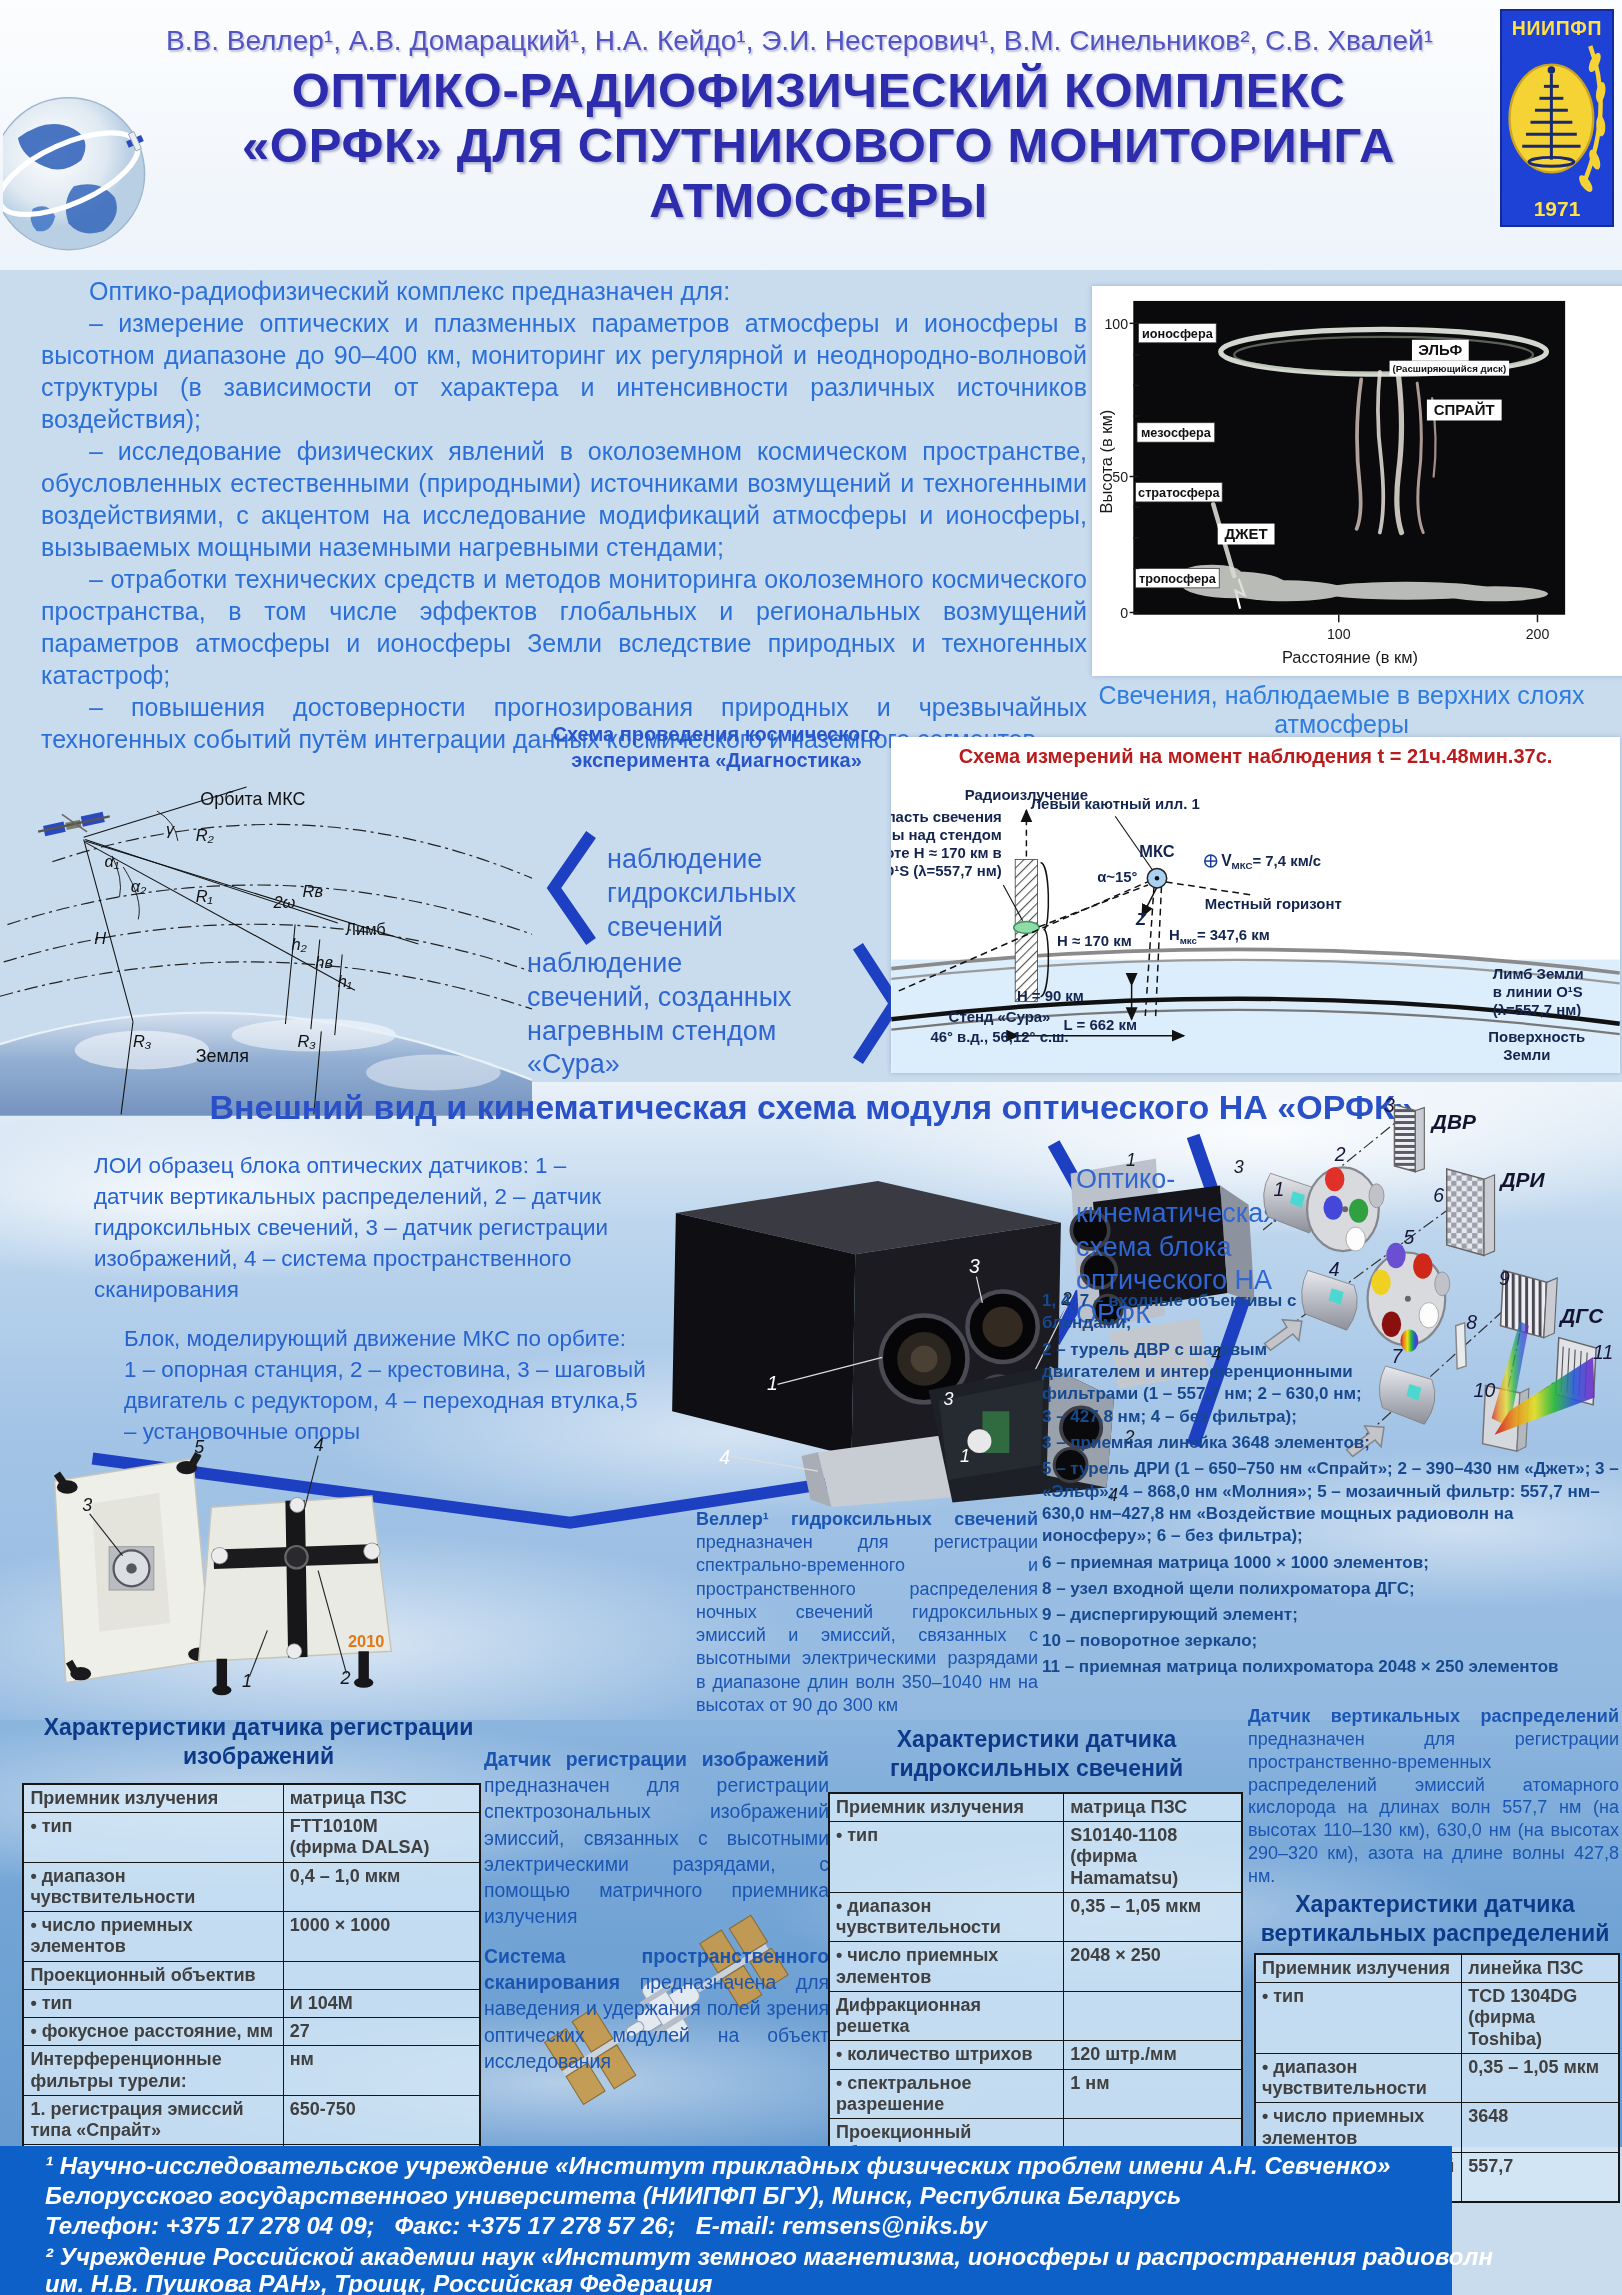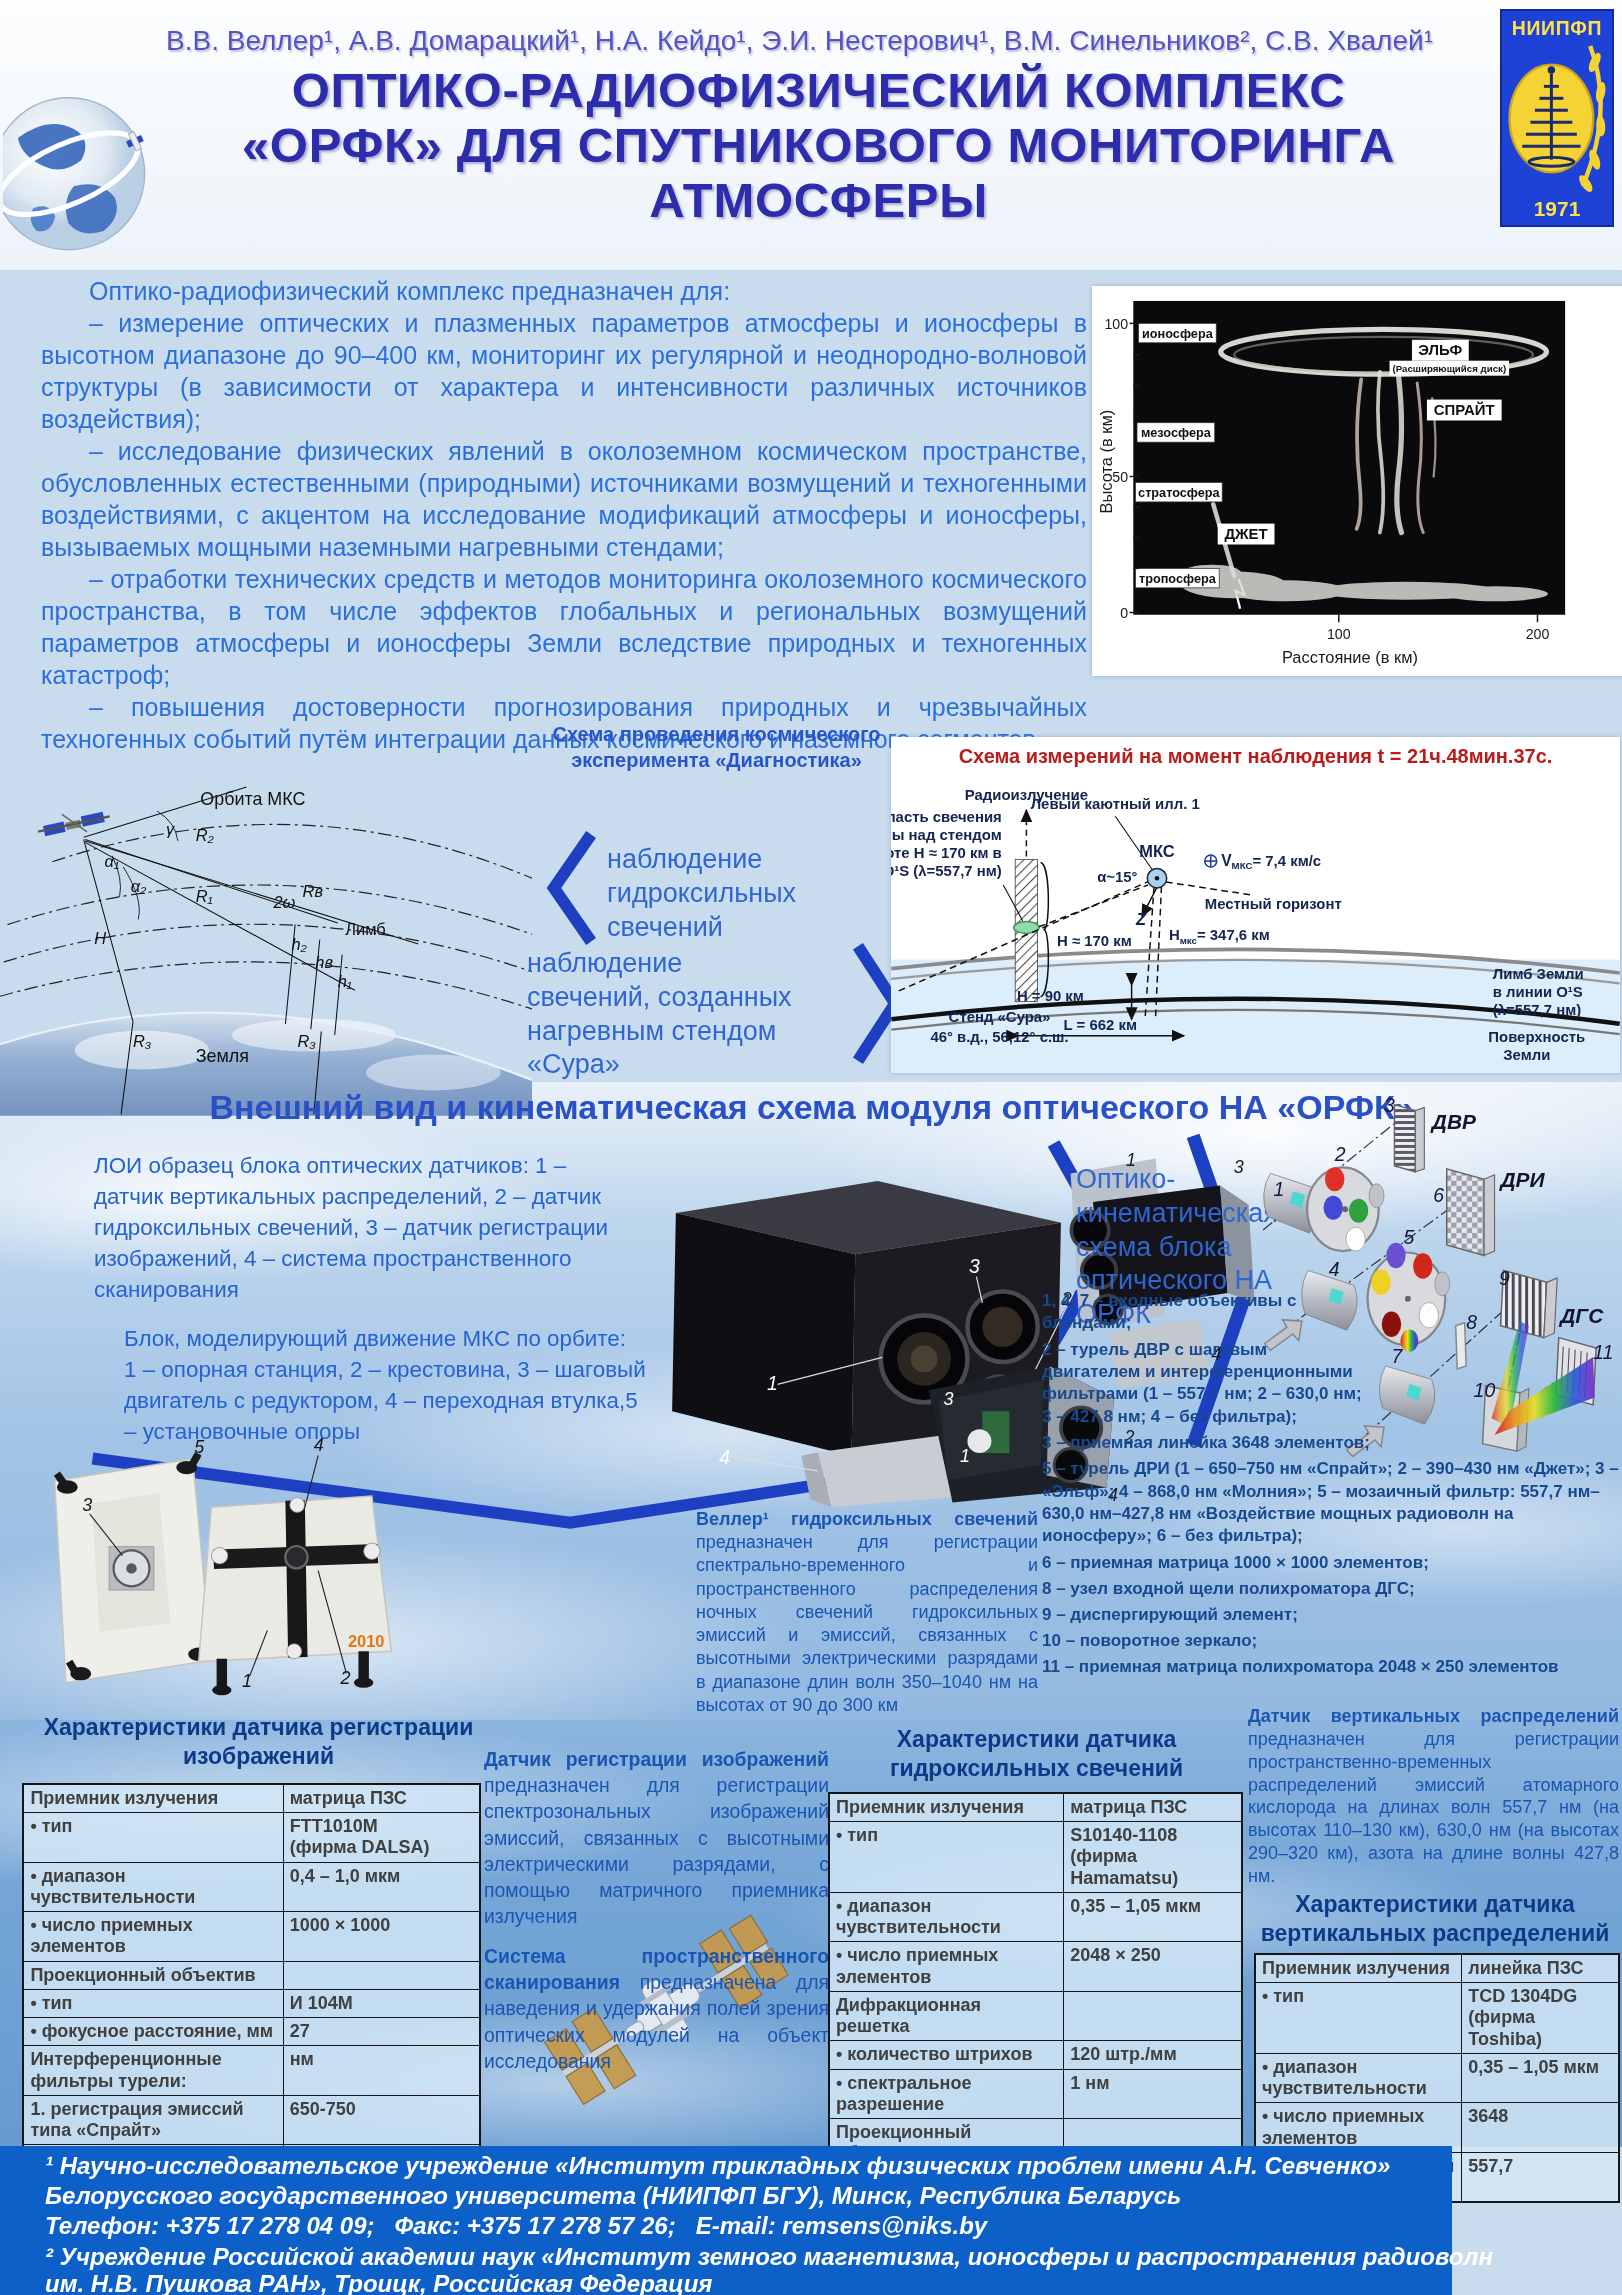--- a/index.html
+++ b/index.html
@@ -217,20 +217,21 @@
             <line x1="596" y1="440" x2="596" y2="450"></line>
         </g>
         <g font-size="19" text-anchor="middle">
           <text x="330" y="472">100</text>
           <text x="596" y="472">200</text>
         </g>
         <text x="345" y="505" font-size="22" text-anchor="middle">Расстояние (в км)</text>
       </g>
     </svg>
   </div>
+  <div class="abs atm-caption">Свечения, наблюдаемые в верхних слоях атмосферы</div>
 
   <div class="abs" style="left:0;top:766px;width:532px;height:350px;">
     <svg width="532" height="350" viewBox="0 0 712 468">
       <defs>
         <linearGradient id="eg" x1="0" y1="0" x2="0" y2="1">
           <stop offset="0" stop-color="#d4e0ee"></stop>
             <stop offset=".45" stop-color="#93afd2"></stop>
             <stop offset="1" stop-color="#7493bf"></stop>
         </linearGradient>
       </defs>

